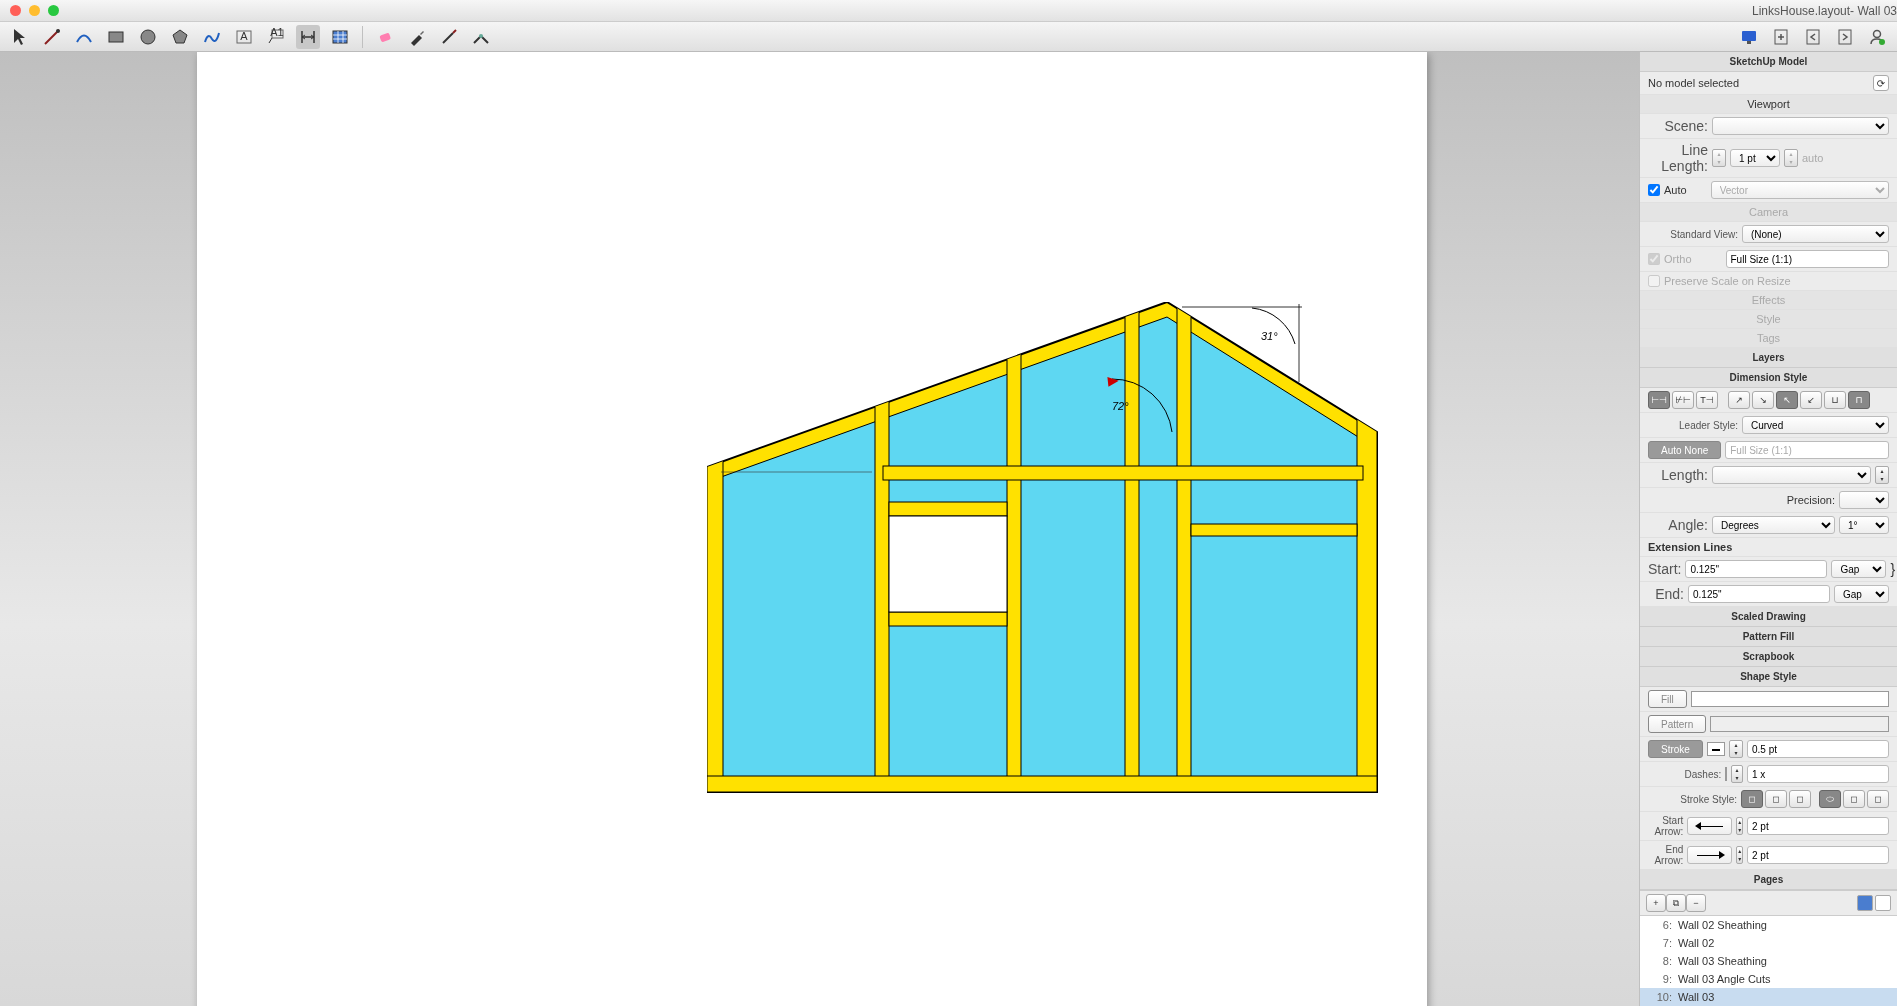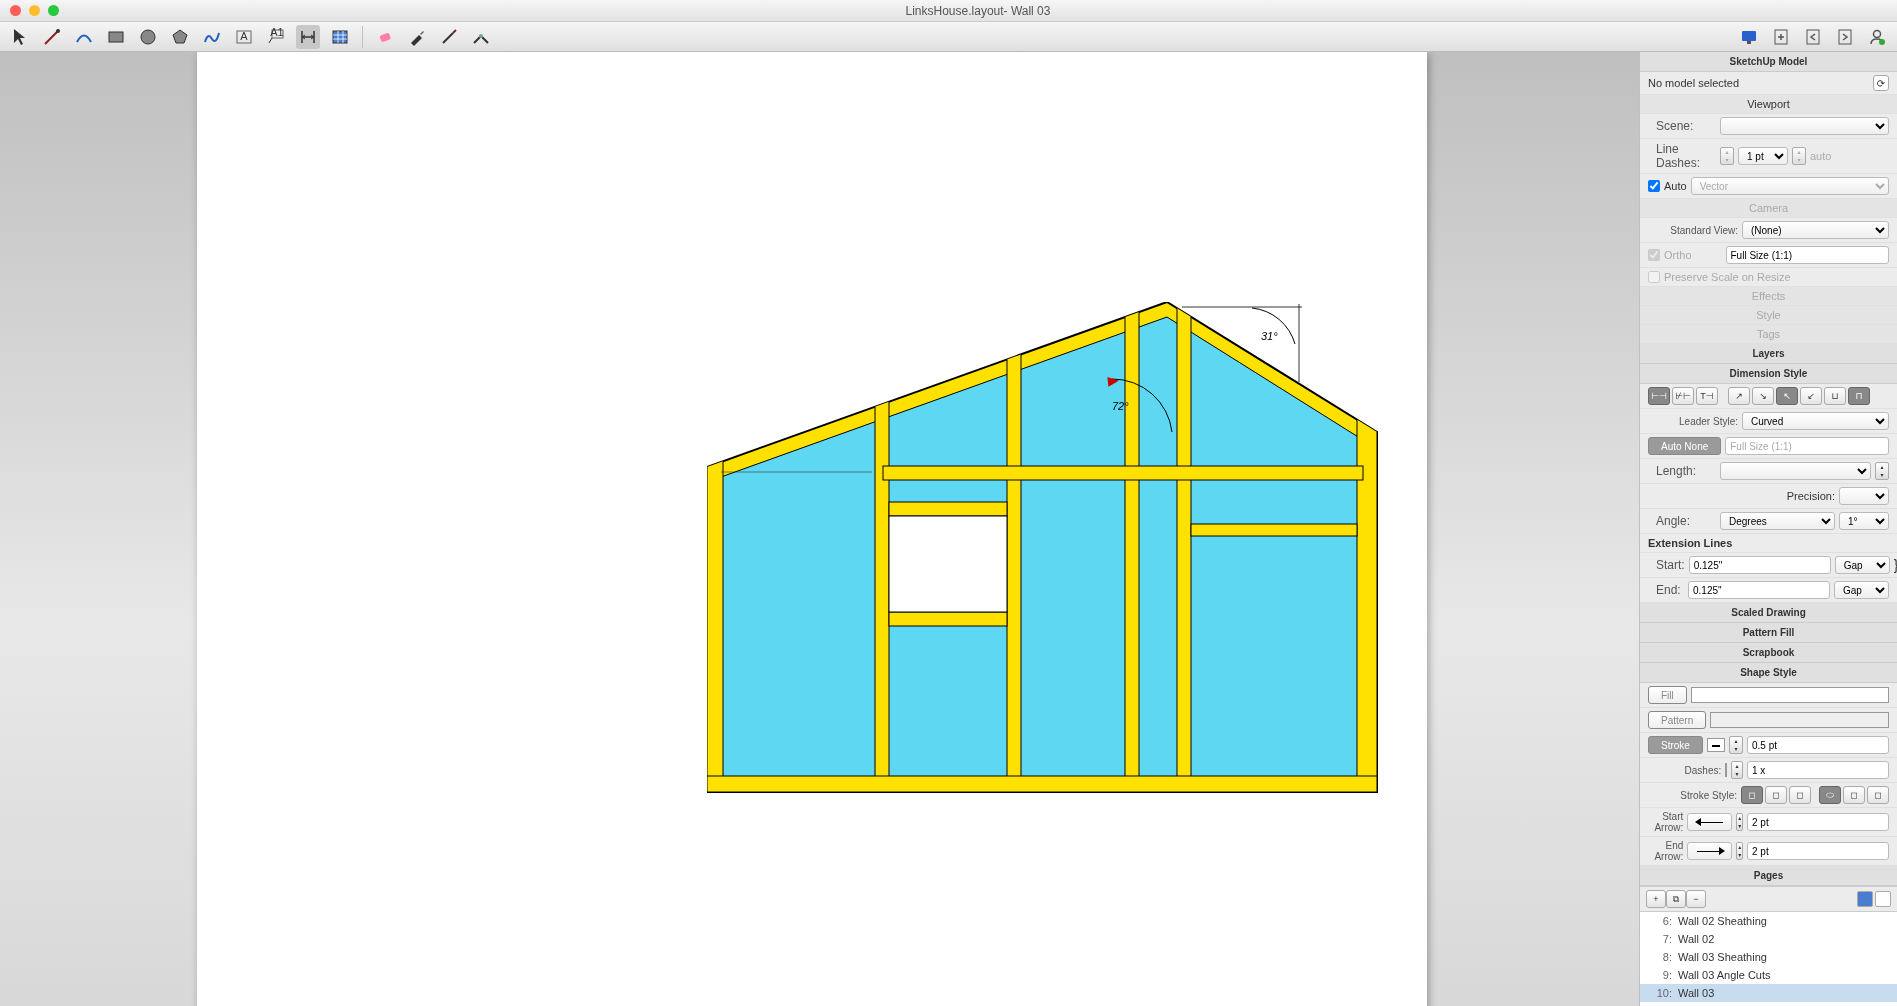--- a/index.html
+++ b/index.html
@@ -3,21 +3,21 @@
 <meta charset="utf-8">
 <style>
 * { margin: 0; padding: 0; box-sizing: border-box; font-family: -apple-system, "Helvetica Neue", Arial, sans-serif; font-size: 11px; }
 body { background: #e8e8e8; width: 1897px; height: 1006px; overflow: hidden; position: relative; }
 
 
 .titlebar { height: 22px; background: linear-gradient(#f6f6f6,#e2e2e2); display:flex; align-items:center; border-bottom:1px solid #ccc; }
 .traffic-lights { display:flex; gap:8px; padding-left:10px; }
 .tl { width:11px;height:11px;border-radius:50%; }
 .tl-close{background:#ff5f57;} .tl-min{background:#ffbd2e;} .tl-max{background:#28c840;}
-.titlebar-title{ flex:1; text-align:center; color:#555; font-size:12px; }
+.titlebar-title{ flex:1; text-align:right; color:#555; font-size:12px; }
 
 
 .toolbar{ height:30px; background:linear-gradient(#f5f5f5,#e0e0e0); border-bottom:1px solid #bbb; display:flex; align-items:center; padding:0 8px; gap:8px; }
 .tool-btn{ width:24px;height:24px; display:flex;align-items:center;justify-content:center; border-radius:3px; color:#333; position:relative;}
 .tool-btn.active{background:#c8c8c8;}
 .tool-sep{width:1px;height:22px;background:#c0c0c0;margin:0 2px;}
 .toolbar-right{margin-left:auto;display:flex;gap:8px;align-items:center;}
 .tool-btn svg{width:20px;height:20px;}
 
 
@@ -25,21 +25,21 @@
 .canvas-area{ flex:1; background:linear-gradient(#bfbfbf,#e8e8e8 60%, #d8d8d8); position:relative; overflow:hidden; }
 .paper{ position:absolute; left:197px; top:0; width:1230px; height:1006px; background:#fff; box-shadow: 2px 2px 8px rgba(0,0,0,.3);}
 .drawing{ position:absolute; left:510px; top:250px; }
 
 
 .inspector{ width:258px; background:#ececec; border-left:1px solid #c0c0c0; display:flex; flex-direction:column; overflow:hidden; font-size:10px; color:#333;}
 .insp-header{ padding:4px 8px; font-weight:600; text-align:center; background:#e0e0e0; border-bottom:1px solid #ccc; font-size:10px;}
 .insp-row{ padding:3px 8px; display:flex; align-items:center; gap:4px; border-bottom:1px solid #e0e0e0;}
 .insp-row.section{ font-weight:400; background:#e4e4e4; justify-content:center; padding:3px 0;}
 .insp-label{ width:90px; text-align:right; color:#555; font-size:10px;}
-.insp-label-short{ width:60px; color:#555; font-size:12px;margin-left:8px;}
+.insp-label-short{ width:60px; text-align:right; color:#555; font-size:14px;}
 .insp-input{ flex:1; height:18px; background:#fff; border:1px solid #bbb; border-radius:3px; padding:0 4px; font-size:10px;}
 .insp-select{ flex:1; height:18px; background:linear-gradient(#fff,#eee); border:1px solid #bbb; border-radius:3px; padding:0 4px; font-size:10px;}
 .insp-check{ width:12px;height:12px;}
 .disabled{color:#aaa;}
 .btn-group{display:flex;gap:2px;}
 .mini-btn{ width:22px;height:18px; background:linear-gradient(#fff,#e5e5e5); border:1px solid #aaa; border-radius:3px; font-size:9px; display:flex;align-items:center;justify-content:center;}
 .mini-btn.active{background:#888;color:#fff;border-color:#666;}
 .pill-btn{height:18px;padding:0 12px;background:#9a9a9a;color:#fff;border:1px solid #888;border-radius:3px;font-size:10px;display:flex;align-items:center;}
 .pill-btn.light{background:linear-gradient(#fff,#eee);color:#888;}
 .swatch{width:60px;height:16px;background:#fff;border:1px solid #999;}
@@ -259,30 +259,30 @@
     <div class="insp-row">
       <span>No model selected</span>
       <div style="margin-left:auto" class="refresh-btn">⟳</div>
     </div>
     <div class="insp-row section">Viewport</div>
     <div class="insp-row disabled">
       <span class="insp-label-short">Scene:</span>
       <select class="insp-select"></select>
     </div>
     <div class="insp-row disabled">
-      <span class="insp-label-short">Line Dashes:</span>
+      <span class="insp-label-short">Line Length:</span>
       <div class="stepper"></div>
       <select class="insp-select" style="flex:0 0 50px" value="1 pt"><option>1 pt</option></select>
       <div class="stepper"></div>
       <span class="disabled">auto</span>
     </div>
     <div class="insp-row">
       <input type="checkbox" class="insp-check" checked="" style="">
       <span>Auto</span>
-      <select class="insp-select disabled" style=""><option>Vector</option></select>
+      <select class="insp-select disabled" style="margin-left:20px"><option>Vector</option></select>
     </div>
     <div class="insp-row section disabled">Camera</div>
     <div class="insp-row disabled">
       <span class="insp-label">Standard View:</span>
       <select class="insp-select"><option>(None)</option></select>
     </div>
     <div class="insp-row disabled">
       <input type="checkbox" class="insp-check" checked="" disabled="" style="">
       <span>Ortho</span>
       <input class="insp-input" style="margin-left: 30px;" value="Full Size (1:1)">

